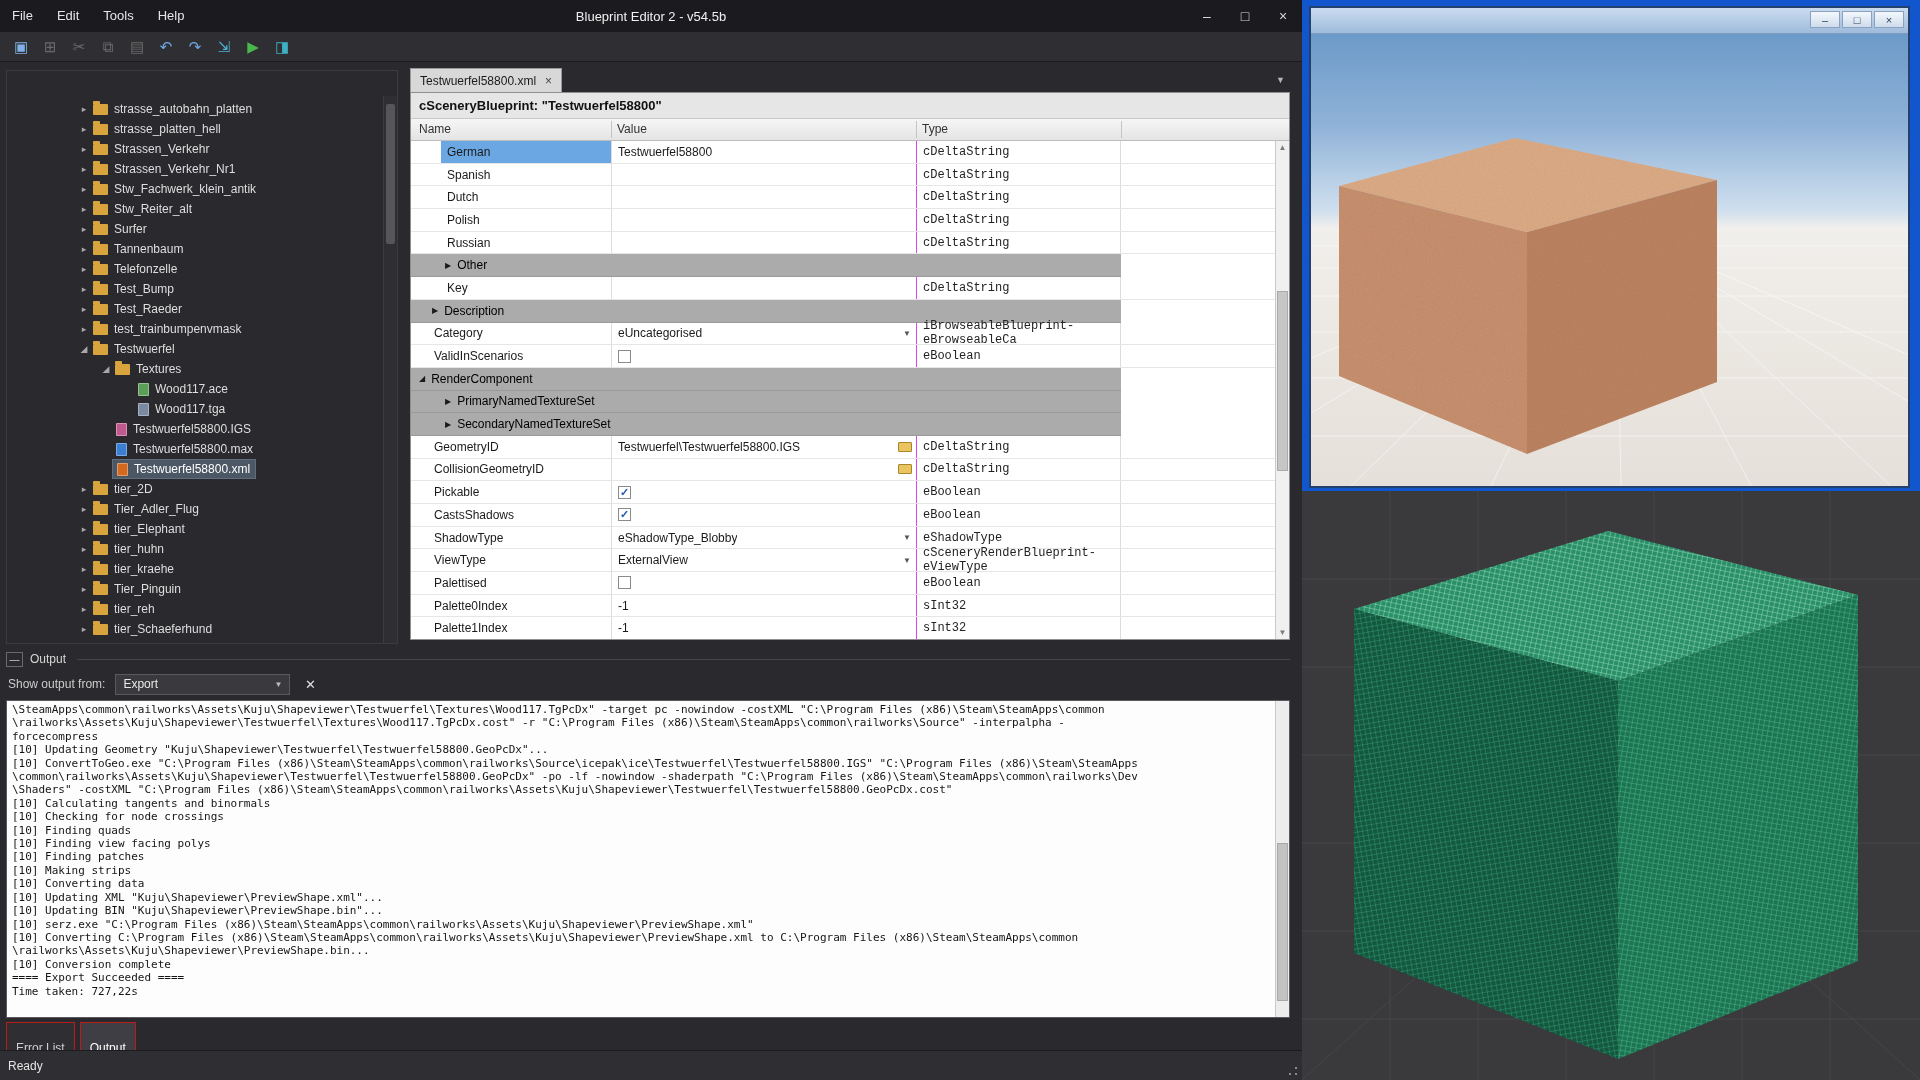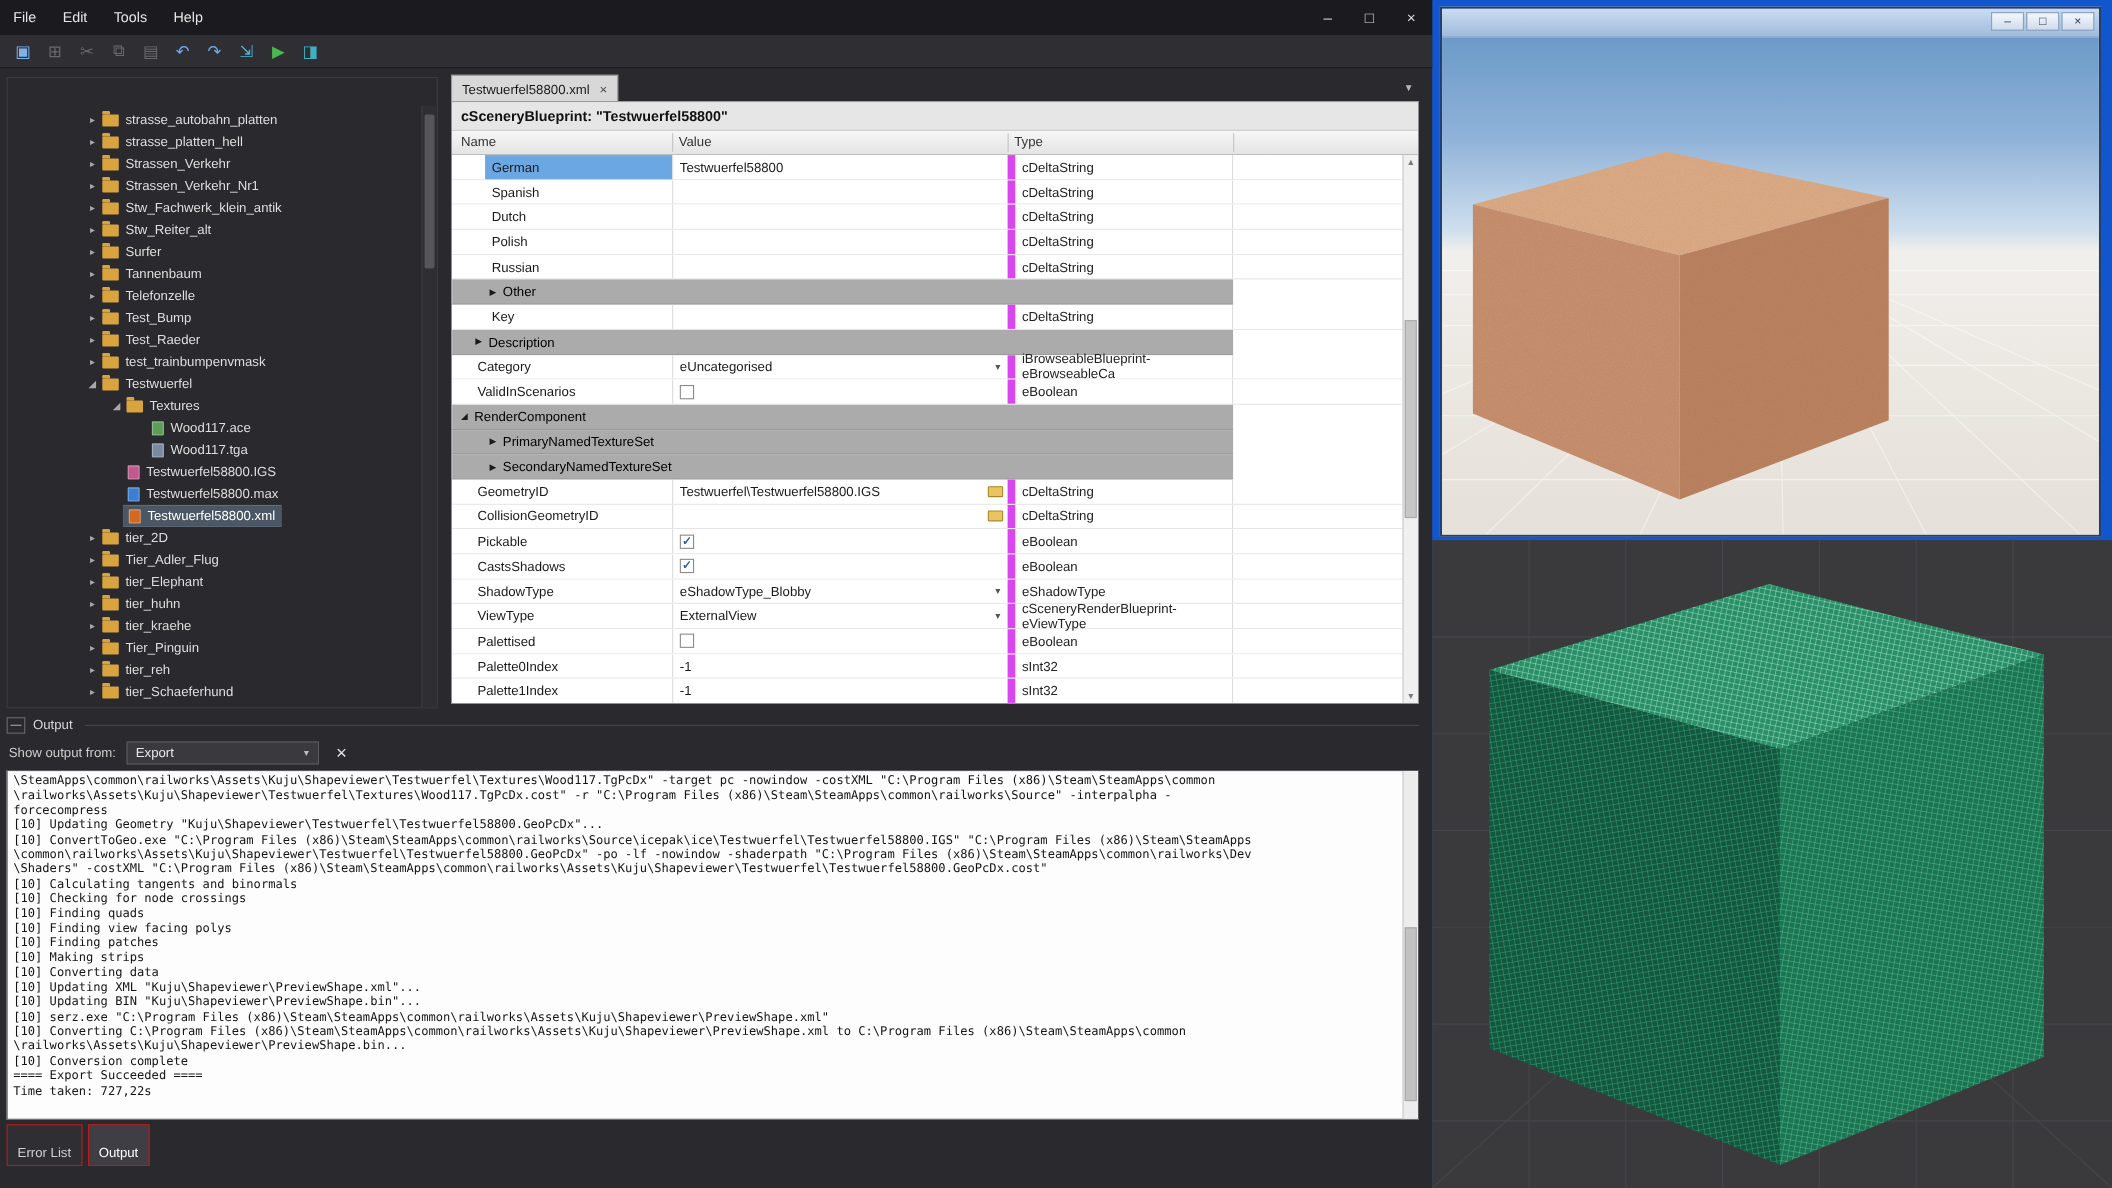--- a/index.html
+++ b/index.html
@@ -41,21 +41,21 @@
   .strip-caret{position:absolute;right:5px;top:7px;color:#b6b6b6;font-size:9px;}
   .docbody{position:absolute;left:0;top:24px;right:0;bottom:0;background:#f4f4f4;border:1px solid #8f8f8f;}
   .dochheader{height:26px;background:#e6e6e6;border-bottom:1px solid #c9c9c9;font-weight:bold;font-size:13px;color:#111;padding:5px 8px;}
   .gridheader{position:relative;height:22px;background:linear-gradient(#f6f6f6,#e4e4e4);border-bottom:1px solid #bdbdbd;font-size:12px;color:#333;}
   .gh{position:absolute;top:3px;}
   .ghsep{position:absolute;top:2px;bottom:2px;width:1px;background:#c4c4c4;}
   .gridbody{position:absolute;top:48px;left:0;right:14px;bottom:0;background:#fff;overflow:hidden;}
   .prow{display:flex;height:22.7px;border-bottom:1px solid #e6e6e6;background:#fff;font-size:12px;color:#1a1a1a;align-items:stretch;}
   .ncell{width:200px;flex:none;display:flex;align-items:center;position:relative;}
   .vcell{width:305px;flex:none;display:flex;align-items:center;border-left:1px solid #dcdcdc;position:relative;}
-  .tcell{width:205px;flex:none;display:flex;align-items:center;border-left:7px solid #d946ef;border-right:1px solid #dcdcdc;padding-left:6px;color:#222;}
+  .tcell{width:205px;flex:none;display:flex;align-items:center;border-left:1px solid #d946ef;border-right:1px solid #dcdcdc;padding-left:6px;color:#222;font-family:Liberation Mono, monospace;}
   .nsel{height:100%;flex:1;display:flex;align-items:center;background:var(--select-blue,#6aa7e3);padding-left:6px;}
   .vtext{padding-left:6px;white-space:nowrap;overflow:hidden;}
   .caret{position:absolute;right:5px;font-size:8px;color:#555;}
   .cb{width:13px;height:13px;border:1px solid #8a8a8a;background:#fff;margin-left:6px;font-size:11px;line-height:11px;text-align:center;color:#2a5db0;font-weight:bold;}
   .vfolder{position:absolute;right:4px;width:14px;height:10px;background:#eac45e;border:1px solid #a8862a;border-radius:1px;}
   .grow{height:22.7px;border-bottom:1px solid #9a9a9a;background:var(--group-row,#ababab);display:flex;align-items:center;width:710px;font-size:12px;color:#000;}
   .garrow{font-size:8px;margin-right:6px;color:#1a1a1a;}
   .gridscroll{position:absolute;right:0;top:48px;bottom:0;width:14px;background:#f0f0f0;border-left:1px solid #c9c9c9;}
   .gsarrow{position:absolute;left:0;right:0;height:13px;color:#7a7a7a;font-size:8px;text-align:center;line-height:13px;}
   .gsthumb{position:absolute;left:1px;right:1px;background:#c6c6c6;border:1px solid #aaa;}
@@ -101,20 +101,21 @@
 
 <div id="app">
 
   <div class="titlebar">
     <div class="menubar" id="menubar">
         <div class="menu-item">File</div>
         <div class="menu-item">Edit</div>
         <div class="menu-item">Tools</div>
         <div class="menu-item">Help</div>
       </div>
+    <div class="app-title">Blueprint Editor 2 - v54.5b</div>
     <div class="winbtns" id="winbtns">
         <div class="wbtn">–</div>
         <div class="wbtn">□</div>
         <div class="wbtn">×</div>
       </div>
   </div>
 
   <div class="toolbar" id="toolbar">
       <div class="tbtn" style="color: rgb(127, 178, 232);">▣</div>
       <div class="tbtn" style="color: rgb(106, 106, 106);">⊞</div>
@@ -521,20 +522,24 @@
       <div class="cscroll">
         <div class="cthumb" style="top:45%;height:50%;"></div>
       </div>
     </div>
     <div class="output-tabs" id="outputtabs">
         <div class="otab">Error List</div>
         <div class="otab active">Output</div>
       </div>
   </div>
 
+  <div class="statusbar">
+    <span>Ready</span>
+    <div class="grip"></div>
+  </div>
 </div>
 
 <div class="preview-window">
   <div class="pw-titlebar">
     <span class="pw-title"></span>
     <div class="pw-buttons" id="pwbtns">
         <div class="pw-btn">–</div>
         <div class="pw-btn">□</div>
         <div class="pw-btn">×</div>
       </div>

